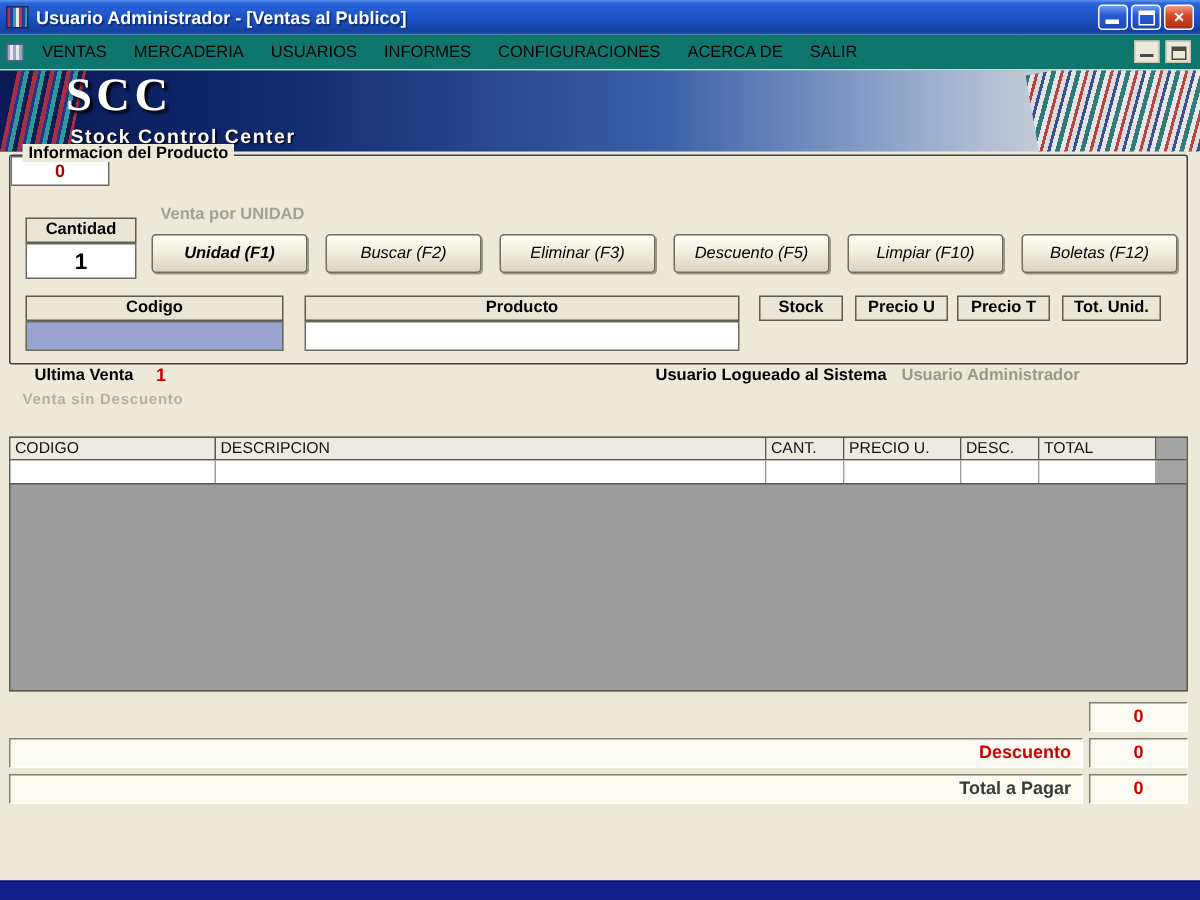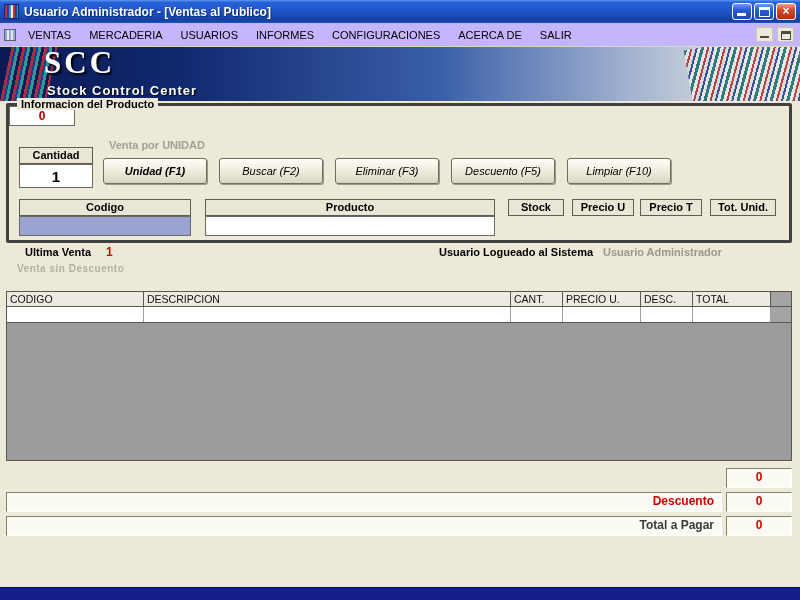--- a/index.html
+++ b/index.html
@@ -18,21 +18,21 @@
     white-space:nowrap; overflow:hidden; }
   .winbtns { display:flex; gap:2px; margin-right:4px; }
   .winbtn { width:20px; height:17px; border:1px solid #fff; border-radius:3px; position:relative;
     background:linear-gradient(180deg,#6f9bf0,#2a5ad0 40%,#1d49b8); color:#fff; font-size:12px;
     line-height:15px; text-align:center; font-weight:bold; cursor:default; }
   .winbtn.close { background:linear-gradient(180deg,#f0a088,#d6492a 40%,#b03010); }
   .glyph-min { position:absolute; left:4px; bottom:3px; width:9px; height:3px; background:#fff; }
   .glyph-max { position:absolute; left:4px; top:3px; width:11px; height:10px; border:1px solid #fff; border-top-width:3px; }
 
   
-  .menubar { left:0; top:23px; width:800px; height:24px; background:#c4b5fd;
+  .menubar { left:0; top:23px; width:800px; height:24px; background:#0f766e;
     display:flex; align-items:center; border-bottom:1px solid #d9d6c4; }
   .mdi-child-icon { width:12px; height:12px; margin:0 3px 0 4px; border:1px solid #51617e;
     background:repeating-linear-gradient(90deg,#9aa8c8 0 2px,#e8e8e8 2px 4px); }
   .menu-item { padding:0 9px; font-size:11px; color:#000; height:24px; line-height:24px; cursor:default; }
   .mdi-btns { margin-left:auto; display:flex; gap:4px; margin-right:6px; align-items:center; }
   .mdi-btn { width:17px; height:15px; position:relative; background:#ece9d8; border:1px solid #c9c6b4; }
   .mdi-glyph-min { position:absolute; left:3px; bottom:3px; width:9px; height:2px; background:#4a4a42; }
   .mdi-glyph-restore { position:absolute; left:3px; top:3px; width:10px; height:9px; border:1px solid #4a4a42; border-top-width:3px; }
 
   
@@ -43,21 +43,21 @@
     transform:skewX(-12deg); transform-origin:bottom left; }
   .scc { position:absolute; left:44px; top:-2px; font-family:"Liberation Serif",serif; font-weight:bold;
     font-size:31px; color:#fff; letter-spacing:3px; text-shadow:2px 2px 2px #000; }
   .scc-sub { position:absolute; left:47px; top:36px; font-weight:bold; font-size:13px; color:#fff;
     text-shadow:1px 1px 1px #000; letter-spacing:1px; }
   .barcode-right { position:absolute; right:-14px; top:-8px; width:125px; height:72px; opacity:.9;
     background:repeating-linear-gradient(115deg,#1f6f6f 0 3px,#e8e8e8 3px 6px,#b23333 6px 8px,#dcdcdc 8px 11px,#27408b 11px 13px,#e8e8e8 13px 16px);
     transform:rotate(-10deg); }
 
   
-  .groupbox { left:6px; top:103px; width:786px; height:140px; border:3px solid #404040; border-radius:2px; }
+  .groupbox { left:6px; top:103px; width:786px; height:140px; border:1px solid #404040; border-radius:2px; }
   .group-legend { position:absolute; left:8px; top:-8px; background:#ece9d8; padding:0 4px;
     font-size:11px; font-weight:bold; color:#000; }
 
   .cant-label { position:absolute; left:10px; top:41px; width:74px; height:17px; border:1px solid #5f5d52;
     background:#e9e6d6; font-size:11px; font-weight:bold; text-align:center; line-height:15px; }
   .cant-input { position:absolute; left:10px; top:58px; width:74px; height:24px; border:1px solid #6a6a5e;
     background:#fff; font-family:"Liberation Sans",sans-serif; font-size:15px; font-weight:bold; text-align:center; }
   .venta-mode { position:absolute; left:100px; top:33px; font-size:11px; font-weight:bold; color:#a3a094; }
 
   .fbtn { position:absolute; top:52px; width:104px; height:26px;
@@ -156,20 +156,21 @@
     <div class="cant-label">Cantidad</div>
     <input class="cant-input" value="1" style="">
 
     <span class="venta-mode">Venta por UNIDAD</span>
 
     <div class="fbtn bold" style="left:94px;">Unidad (F1)</div>
     <div class="fbtn" style="left:210px;">Buscar (F2)</div>
     <div class="fbtn" style="left:326px;">Eliminar (F3)</div>
     <div class="fbtn" style="left:442px;">Descuento (F5)</div>
     <div class="fbtn" style="left:558px;">Limpiar (F10)</div>
+    <div class="fbtn" style="left:674px;">Boletas (F12)</div>
 
     <div class="fh" style="left:10px; width:172px;">Codigo</div>
     <div class="fh" style="left:196px; width:290px;">Producto</div>
     <div class="fh" style="left:499px; width:56px;">Stock</div>
     <div class="fh" style="left:563px; width:62px;">Precio U</div>
     <div class="fh" style="left:631px; width:62px;">Precio T</div>
     <div class="fh" style="left:701px; width:66px;">Tot. Unid.</div>
 
     <input class="inputbox codigo" value="" style="">
     <input class="inputbox producto" value="" style="">

